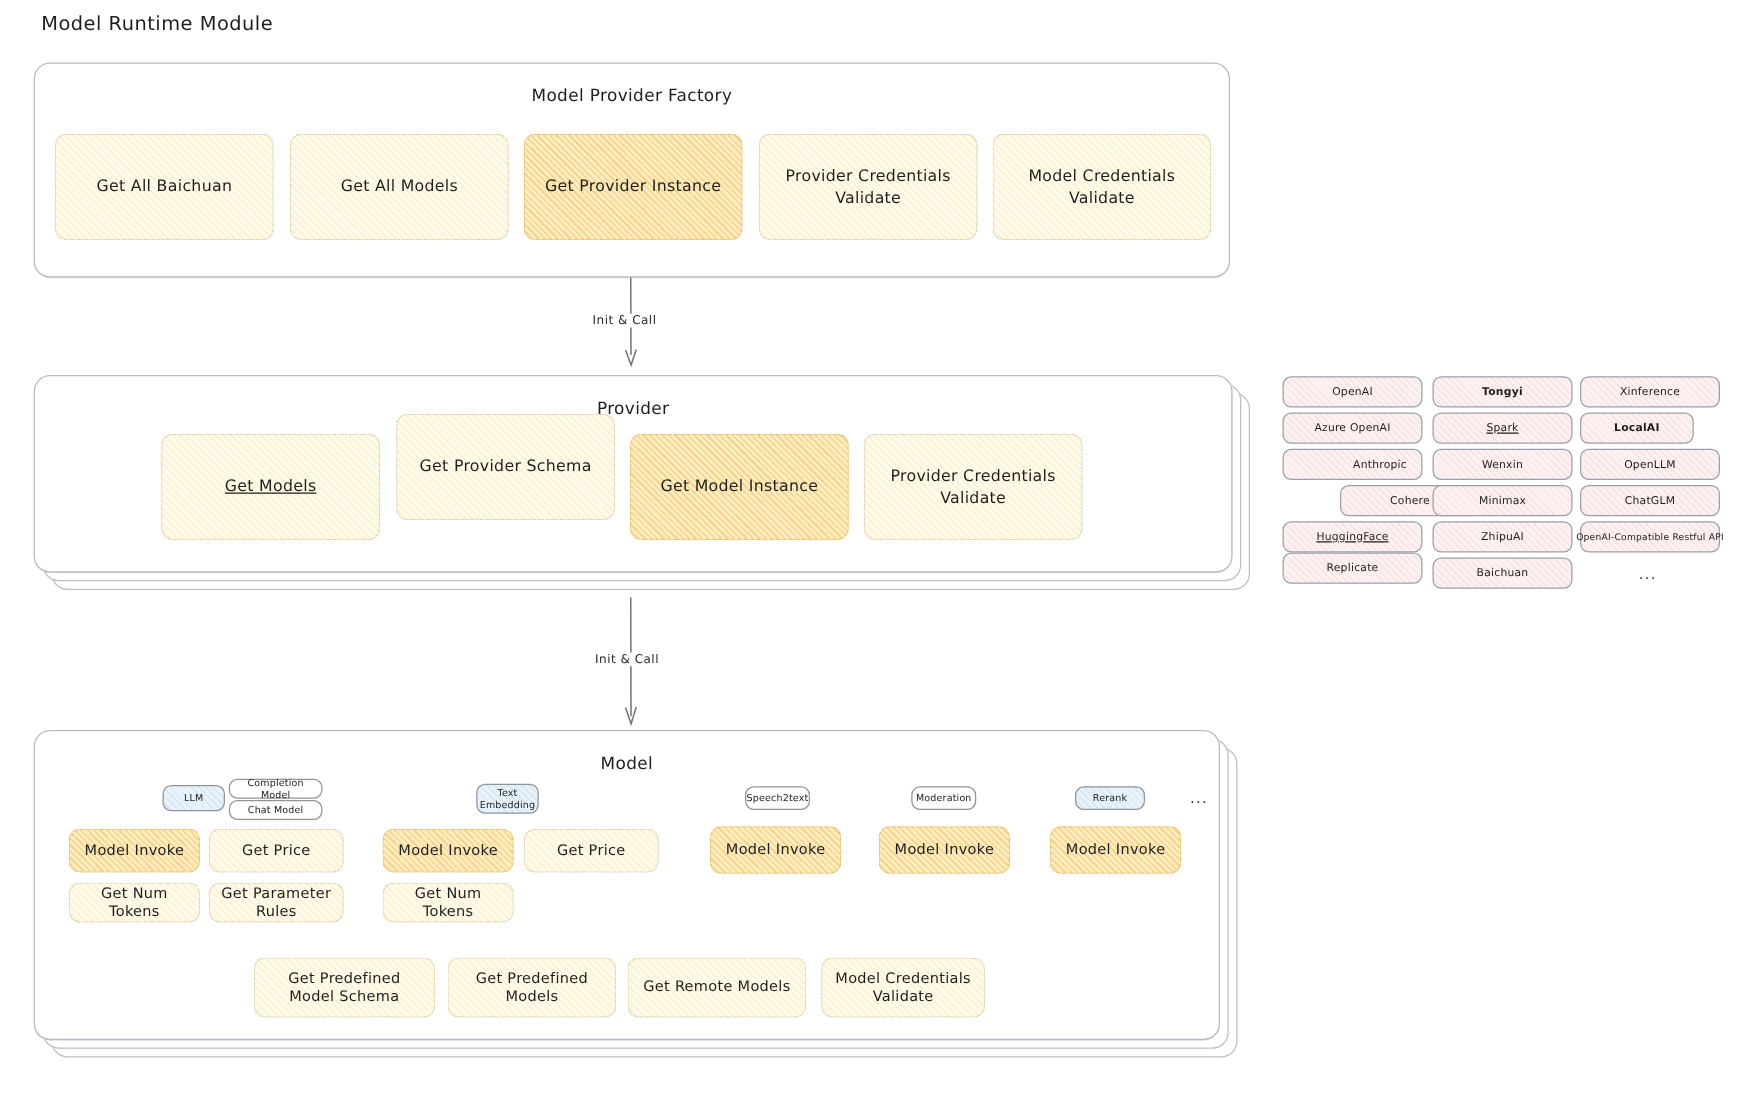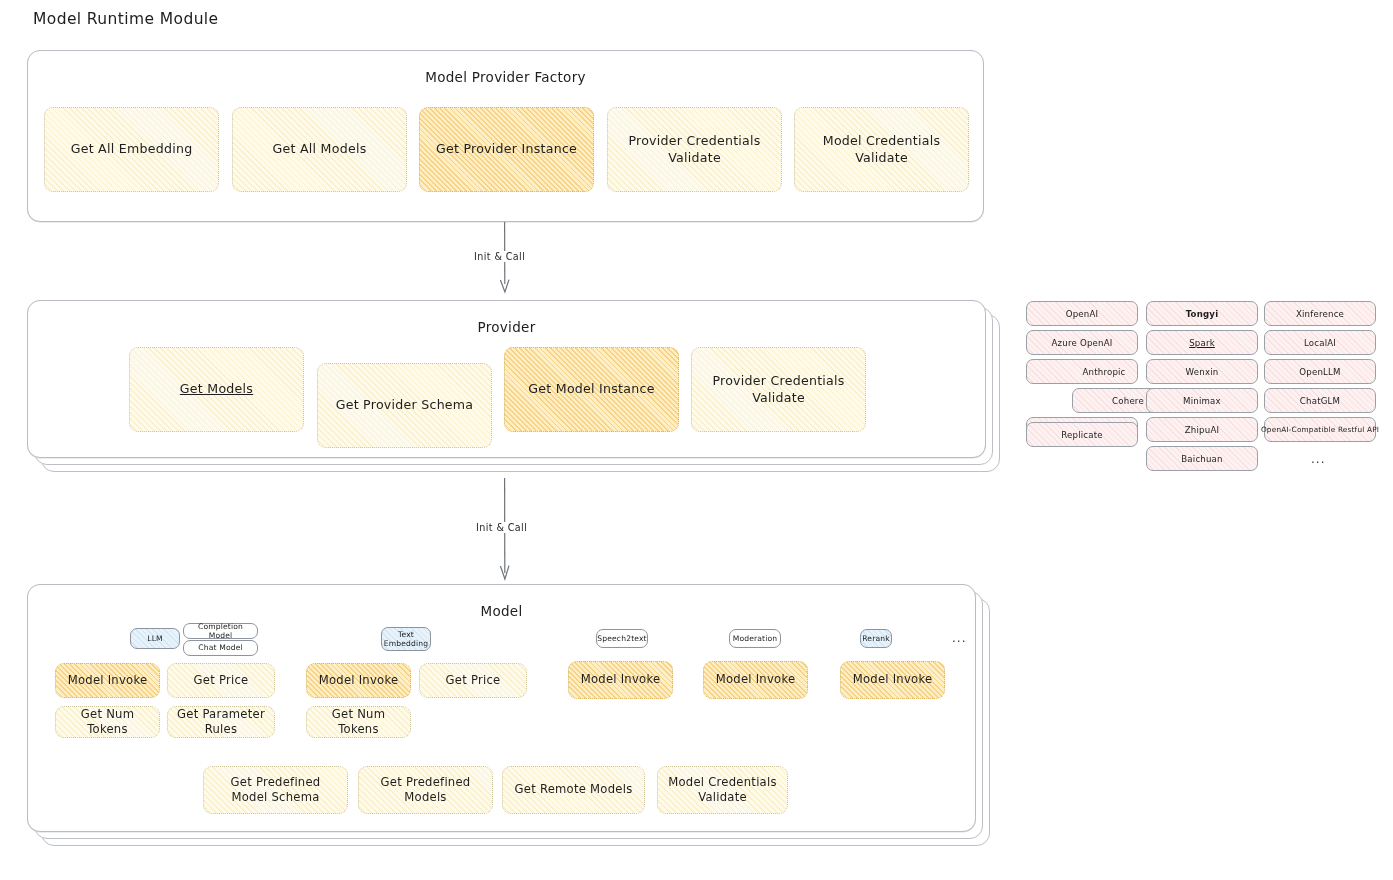--- a/index.html
+++ b/index.html
@@ -159,21 +159,21 @@
 
 <div id="canvas">
 
   <div class="page-title">Model Runtime Module</div>
 
   <div class="panel" style="left:27px; top:50px; width:957px; height:172px;">
     <div class="panel-title">Model Provider Factory</div>
   </div>
 
   <div class="mbox" style="left:44px; top:107px; width:175px; height:85px;">
-    <span>Get All Embedding</span>
+    <span>Get All Baichuan</span>
   </div>
   <div class="mbox" style="left:232px; top:107px; width:175px; height:85px;">
     <span>Get All Models</span>
   </div>
   <div class="mbox hi" style="left:419px; top:107px; width:175px; height:85px;">
     <span>Get Provider Instance</span>
   </div>
   <div class="mbox" style="left:607px; top:107px; width:175px; height:85px;">
     <span>Provider Credentials Validate</span>
   </div>
@@ -189,21 +189,21 @@
 
   <div class="panel-shadowlayer" style="left:41px; top:314px; width:959px; height:158px;"></div>
   <div class="panel-shadowlayer" style="left:34px; top:307px; width:959px; height:158px;"></div>
   <div class="panel" style="left:27px; top:300px; width:959px; height:158px;">
     <div class="panel-title">Provider</div>
   </div>
 
   <div class="mbox" style="left:129px; top:347px; width:175px; height:85px;text-decoration:underline;">
     <span>Get Models</span>
   </div>
-  <div class="mbox" style="left:317px; top:363px; width:175px; height:85px;align-items:center;">
+  <div class="mbox" style="left:317px; top:331px; width:175px; height:85px;align-items:center;">
     <span>Get Provider Schema</span>
   </div>
   <div class="mbox hi" style="left:504px; top:347px; width:175px; height:85px;">
     <span>Get Model Instance</span>
   </div>
   <div class="mbox" style="left:691px; top:347px; width:175px; height:85px;">
     <span>Provider Credentials Validate</span>
   </div>
 
   <div class="pchip" style="left:1026px; top:301px; width:112px;">
@@ -214,21 +214,21 @@
     </div>
   <div class="pchip" style="left:1026px; top:359px; width:112px;padding-left:44px;">
     <span>Anthropic</span>
     </div>
   <div class="pchip" style="left:1072px; top:388px; width:112px;">
     <span>Cohere</span>
     </div>
   <div class="pchip" style="left:1026px; top:417px; width:112px;text-decoration:underline;">
     <span>HuggingFace</span>
     </div>
-  <div class="pchip" style="left:1026px; top:422px; width:112px;">
+  <div class="pchip" style="left:1026px; top:442px; width:112px;">
     <span>Replicate</span>
     </div>
 
   <div class="pchip" style="left:1146px; top:301px; width:112px;font-weight:bold;">
     <span>Tongyi</span>
     </div>
   <div class="pchip" style="left:1146px; top:330px; width:112px;text-decoration:underline;">
     <span>Spark</span>
     </div>
   <div class="pchip" style="left:1146px; top:359px; width:112px;">
@@ -240,21 +240,21 @@
   <div class="pchip" style="left:1146px; top:417px; width:112px;">
     <span>ZhipuAI</span>
     </div>
   <div class="pchip" style="left:1146px; top:446px; width:112px;">
     <span>Baichuan</span>
     </div>
 
   <div class="pchip" style="left:1264px; top:301px; width:112px;">
     <span>Xinference</span>
     </div>
-  <div class="pchip" style="left:1264px; top:330px; width:112px;">
+  <div class="pchip" style="left:1264px; top:330px; width:91px;font-weight:bold;">
     <span>LocalAI</span>
     </div>
   <div class="pchip" style="left:1264px; top:359px; width:112px;">
     <span>OpenLLM</span>
     </div>
   <div class="pchip" style="left:1264px; top:388px; width:112px;">
     <span>ChatGLM</span>
     </div>
   <div class="pchip" style="left:1264px; top:417px; width:112px; font-size:7.3px;">
     <span>OpenAI-Compatible Restful API</span>
@@ -315,21 +315,21 @@
     <span>Model Invoke</span>
   </div>
 
   <div class="tchip" style="left:729px; top:629px; width:52px; height:19px;">
     <span>Moderation</span>
   </div>
   <div class="mbox hi sm" style="left:703px; top:661px; width:105px; height:38px;">
     <span>Model Invoke</span>
   </div>
 
-  <div class="tchip blue" style="left:860px; top:629px; width:32px; height:19px;">
+  <div class="tchip blue" style="left:860px; top:629px; width:56px; height:19px;">
     <span>Rerank</span>
   </div>
   <div class="mbox hi sm" style="left:840px; top:661px; width:105px; height:38px;">
     <span>Model Invoke</span>
   </div>
 
   <div class="ellipsis" style="left:952px; top:631px;">...</div>
 
   <div class="mbox sm" style="left:203px; top:766px; width:145px; height:48px;">
     <span>Get Predefined Model Schema</span>

